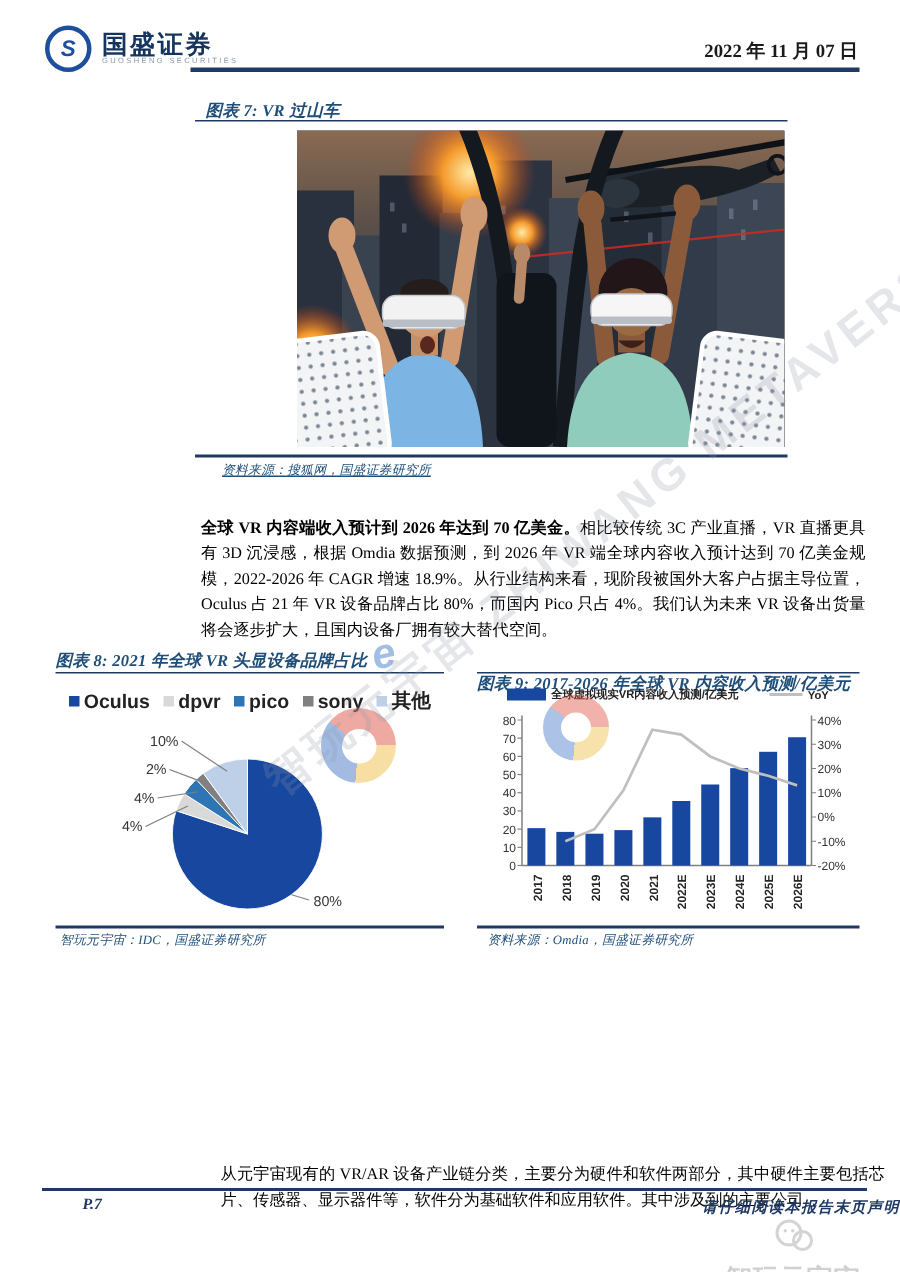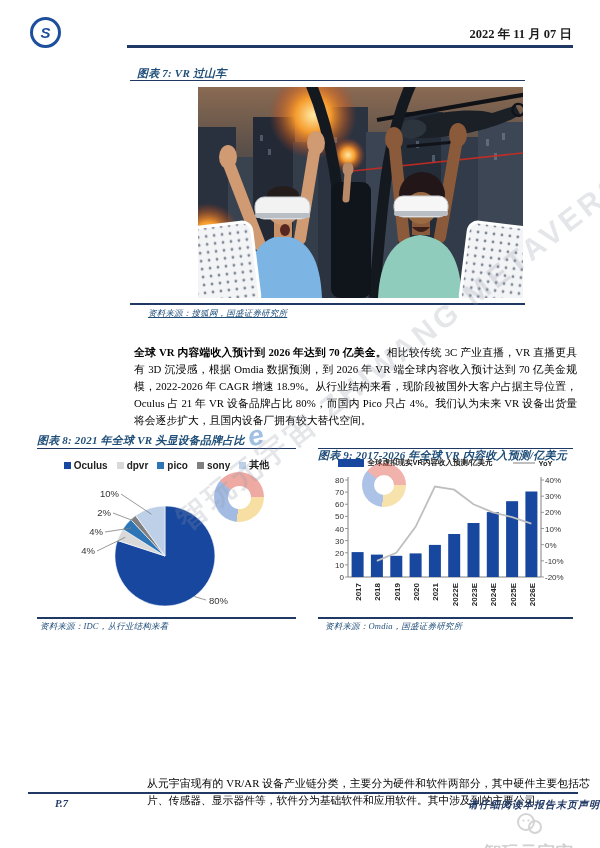--- a/index.html
+++ b/index.html
@@ -24,21 +24,21 @@
 
   
   .photo{left:198px;top:87px;width:325px;height:211px;overflow:hidden;background:#20252e;}
 
   
   .para{left:130px;width:443px;font-size:10.8px;line-height:17px;text-align:justify;color:#000;}
   .para b{font-weight:bold;}
 
   
   .legend-row{display:flex;align-items:center;justify-content:center;gap:9px;
-              font-family:"Liberation Sans",sans-serif;font-size:10px;color:#222;}
+              font-family:"Liberation Sans",sans-serif;font-size:13px;color:#222;}
   .legend-row .it{display:flex;align-items:center;gap:3px;font-weight:600;}
   .sw{width:7px;height:7px;display:inline-block;}
   .sw-line{width:22px;height:2px;display:inline-block;background:#bfbfbf;}
   svg text{font-family:"Liberation Sans",sans-serif;}
 
   
   .ftr-rule{left:28px;top:792px;width:550px;height:2.4px;background:#1f3864;}
   .ftr-page{left:35px;top:798px;font:italic bold 10.5px "Liberation Serif",serif;color:#1f3864;margin-left:20px;}
   .ftr-disc{left:0;top:798px;width:600px;text-align:right;
             font:italic bold 10px "Liberation Serif",serif;color:#1f3864;letter-spacing:1px;}
@@ -56,20 +56,24 @@
   .wm-e{position:absolute;left:248px;top:420px;font:italic bold 28px "Liberation Sans",sans-serif;
         color:rgba(47,111,192,.45);transform:rotate(-12deg);}
 </style>
 </head>
 <body>
 
 <div class="page">
 
   <div class="abs brand">
     <div class="logo-mark">S</div>
+    <div>
+      <div class="brand-cn">国盛证券</div>
+      <div class="brand-en">GUOSHENG SECURITIES</div>
+    </div>
   </div>
   <div class="abs hdr-date">2022 年 11 月 07 日</div>
   <div class="abs hdr-rule"></div>
 
   <div class="abs fig-label" style="left:137px;top:66px;">图表 7: VR 过山车</div>
   <div class="abs rule" style="left:130px;top:80px;width:395px;"></div>
 
   <div class="abs photo">
     <svg width="325" height="211" viewBox="0 0 325 211">
       <defs>
@@ -212,21 +216,21 @@
       <line x1="60" y1="81" x2="88.2" y2="67.3" stroke="#7f7f7f" stroke-width="0.8"></line>
       <text x="58" y="84" font-size="9.5" fill="#333" text-anchor="end">4%</text>
       <line x1="68" y1="62" x2="94.1" y2="58.0" stroke="#7f7f7f" stroke-width="0.8"></line>
       <text x="66" y="65" font-size="9.5" fill="#333" text-anchor="end">4%</text>
       <line x1="76" y1="43" x2="100.0" y2="52.1" stroke="#7f7f7f" stroke-width="0.8"></line>
       <text x="74" y="46" font-size="9.5" fill="#333" text-anchor="end">2%</text>
       <line x1="84" y1="24" x2="114.4" y2="44.2" stroke="#7f7f7f" stroke-width="0.8"></line>
       <text x="82" y="27" font-size="9.5" fill="#333" text-anchor="end">10%</text>
     </svg>
   <div class="abs rule" style="left:37px;top:617px;width:259px;height:1.6px;"></div>
-  <div class="abs src" style="left:40px;top:621px;">资料来源：IDC，从行业结构来看</div>
+  <div class="abs src" style="left:40px;top:621px;">智玩元宇宙：IDC，国盛证券研究所</div>
 
   <div class="abs fig-label" style="left:318px;top:448px;">图表 9: 2017-2026 年全球 VR 内容收入预测/亿美元</div>
   <div class="abs rule" style="left:318px;top:448px;width:255px;"></div>
   <div class="abs legend-row" style="left:318px;top:458px;width:255px;font-size:7.5px;gap:21px;">
     <span class="it">
         <span class="sw" id="bar-sw" style="width: 26px; height: 8px; background: rgb(23, 71, 158);"></span>
       <span>全球虚拟现实VR内容收入预测/亿美元</span>
       </span>
     <span class="it">
         <span class="sw-line"></span>

